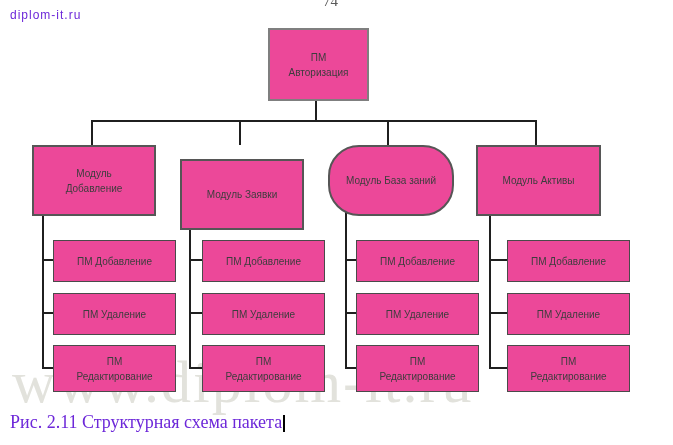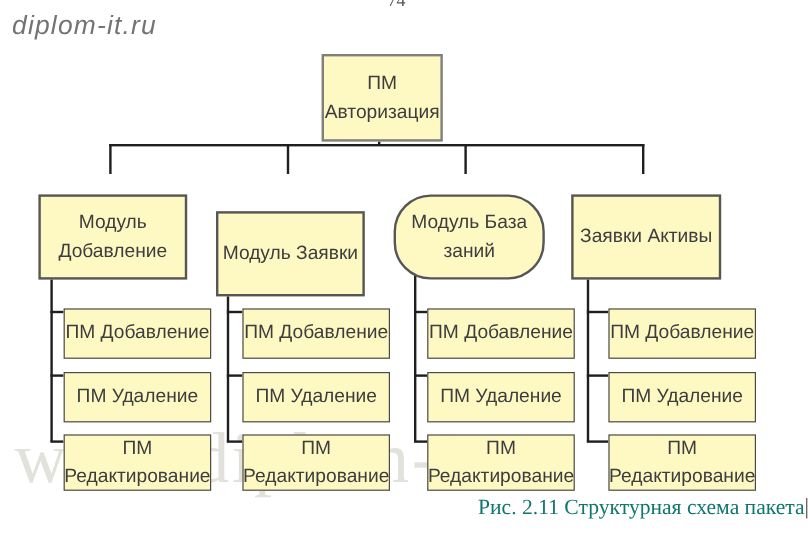--- a/index.html
+++ b/index.html
@@ -2,48 +2,48 @@
 <html><head>
 <meta charset="utf-8">
 <style>
   html,body{margin:0;padding:0;background:#ffffff;}
   #canvas{
     position:relative;width:673px;height:445px;background:#ffffff;
     overflow:hidden;font-family:"Liberation Sans",sans-serif;
   }
   
   .wm-top{
-    position:absolute;left:10px;top:8px;font-size:22px;letter-spacing:1px;
-    color:#737373;z-index:0;font-family:"Liberation Sans",sans-serif;font-style:italic;
+    position:absolute;left:10px;top:8px;font-size:12px;letter-spacing:1px;
+    color:#6d28d9;z-index:0;font-family:"Liberation Sans",sans-serif;
   }
   .wm-bottom{
     position:absolute;left:12px;top:352px;font-size:60px;line-height:60px;
     letter-spacing:2px;color:#e2e2dc;z-index:0;
     font-family:"Liberation Serif",serif;white-space:nowrap;
   }
   
   .page-number{
     position:absolute;top:-7px;left:0;right:12px;text-align:center;
     font-family:"Liberation Serif",serif;font-size:15px;color:#5a5a5a;z-index:1;
   }
   
   .box{
-    position:absolute;background:#fef9c3;z-index:2;
+    position:absolute;background:#ec4899;z-index:2;
     display:flex;align-items:center;justify-content:center;text-align:center;
-    color:#3d3d3d;font-size:16px;line-height:1.5;white-space:pre-line;margin-top:17px;
+    color:#3d3d3d;font-size:10px;line-height:1.5;white-space:pre-line;
   }
   .box-root{border:2px solid #7f7f7f;}
   .box-module{border:2px solid #565656;}
   .box-child{border:1.5px solid #4a4a4a;}
   
   .line{position:absolute;background:#1f1f1f;z-index:1;}
   
   .caption{
-    position:absolute;left:10px;right:0;top:412px;text-align:right;
-    font-family:"Liberation Serif",serif;font-size:18px;color:#0f766e;z-index:3;
+    position:absolute;left:10px;right:0;top:412px;text-align:left;
+    font-family:"Liberation Serif",serif;font-size:18px;color:#6d28d9;z-index:3;
   }
   .caret{
     display:inline-block;width:1.5px;height:17px;background:#000;
     vertical-align:text-bottom;margin-left:1px;
   }
 </style>
 </head>
 <body>
 
 <div id="canvas">
@@ -62,21 +62,21 @@
     <div class="line" style="left:91px;top:120px;width:446px;height:1.5px;"></div>
     <div class="line" style="left:91px;top:120px;width:1.5px;height:25px;"></div>
     <div class="line" style="left:239px;top:120px;width:1.5px;height:25px;"></div>
     <div class="line" style="left:387px;top:120px;width:1.5px;height:25px;"></div>
     <div class="line" style="left:535px;top:120px;width:1.5px;height:25px;"></div>
 
     <div class="box box-module" style="left:32px;top:145px;width:120px;height:67px;">Модуль
 Добавление</div>
     <div class="box box-module" style="left:180px;top:159px;width:120px;height:67px;">Модуль Заявки</div>
     <div class="box box-module" style="left:328px;top:145px;width:122px;height:67px;border-radius:31px;">Модуль База заний</div>
-    <div class="box box-module" style="left:476px;top:145px;width:121px;height:67px;">Заявки Активы</div>
+    <div class="box box-module" style="left:476px;top:145px;width:121px;height:67px;">Модуль Активы</div>
 
     <div class="line" style="left:42px;top:212px;width:1.5px;height:156px;"></div>
     <div class="line" style="left:189px;top:212px;width:1.5px;height:156px;"></div>
     <div class="line" style="left:345px;top:212px;width:1.5px;height:156px;"></div>
     <div class="line" style="left:489px;top:212px;width:1.5px;height:156px;"></div>
 
     <div class="line" style="left:42px;top:259px;width:11px;height:1.5px;"></div>
     <div class="line" style="left:42px;top:312px;width:11px;height:1.5px;"></div>
     <div class="line" style="left:42px;top:367px;width:11px;height:1.5px;"></div>
 

